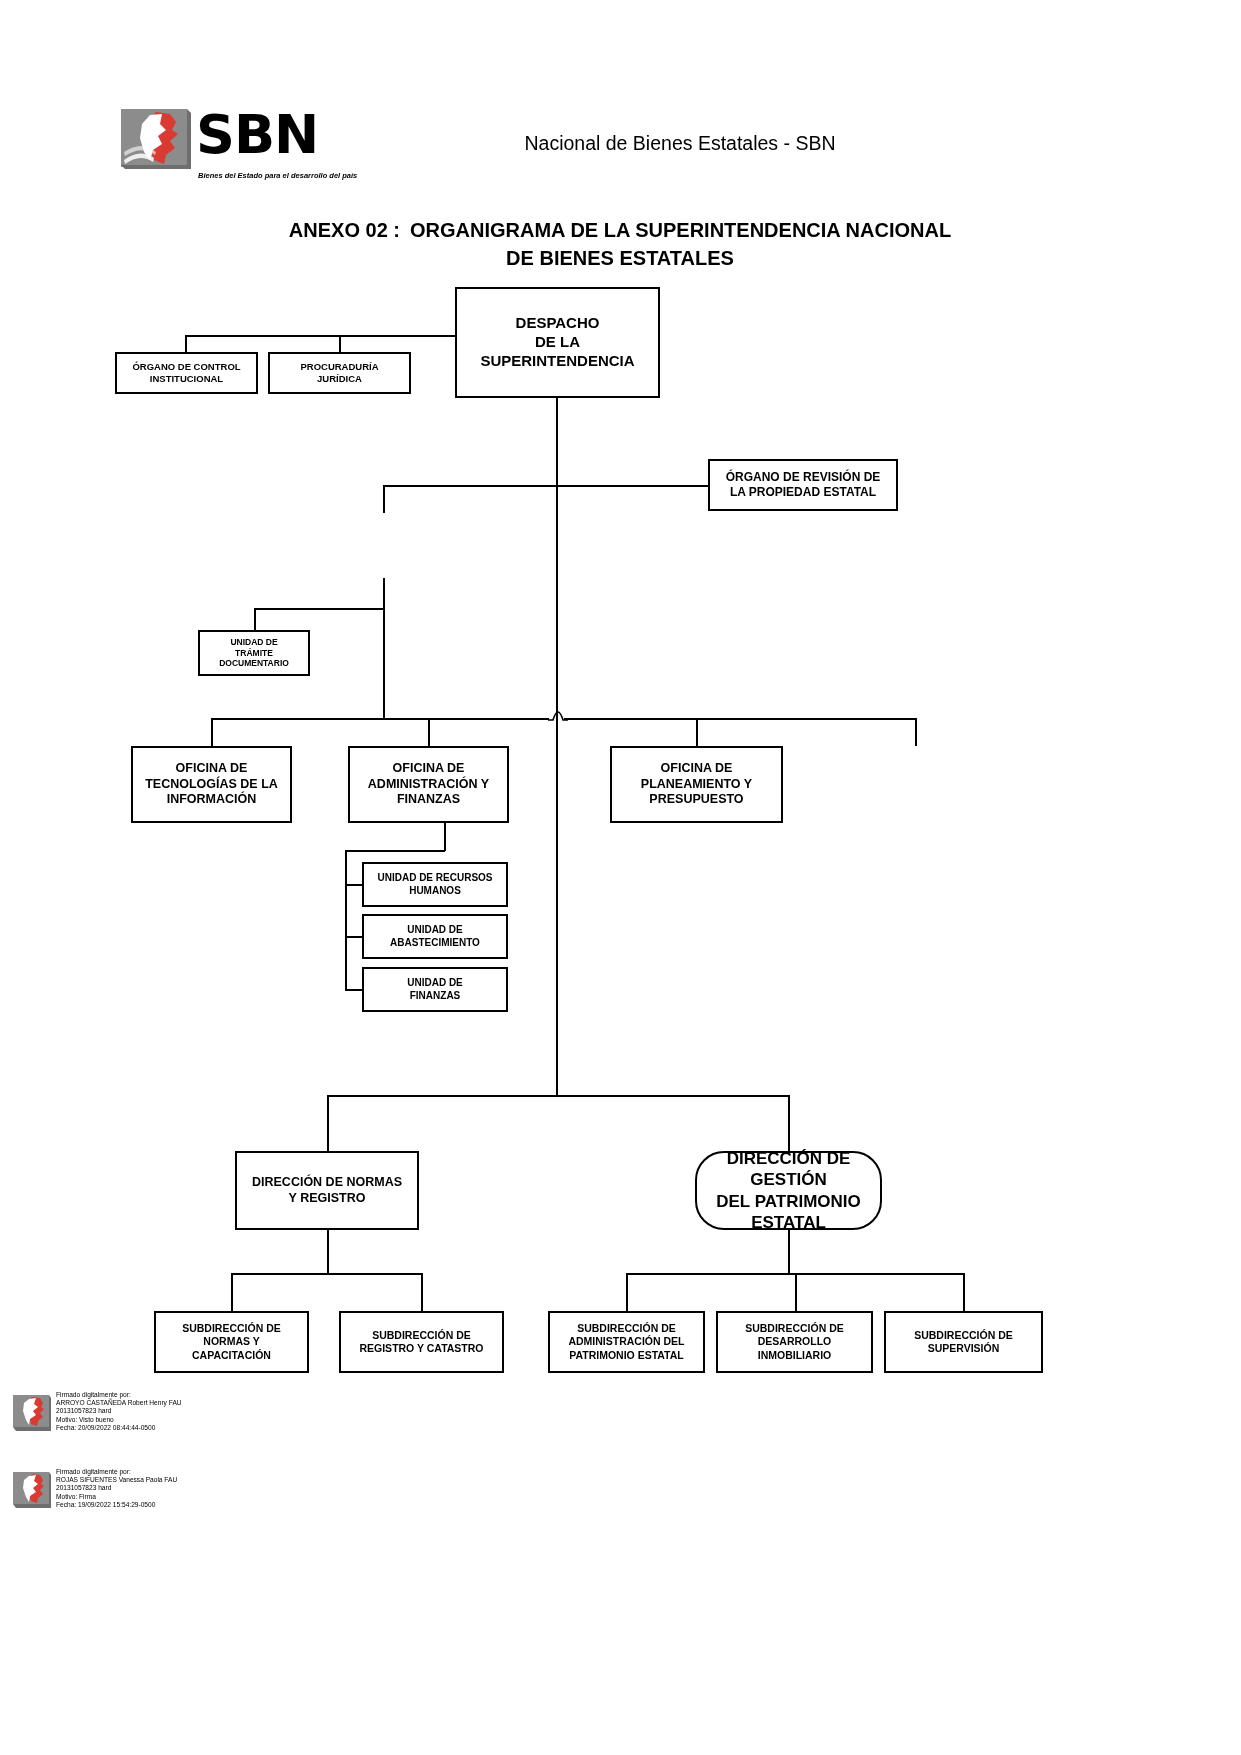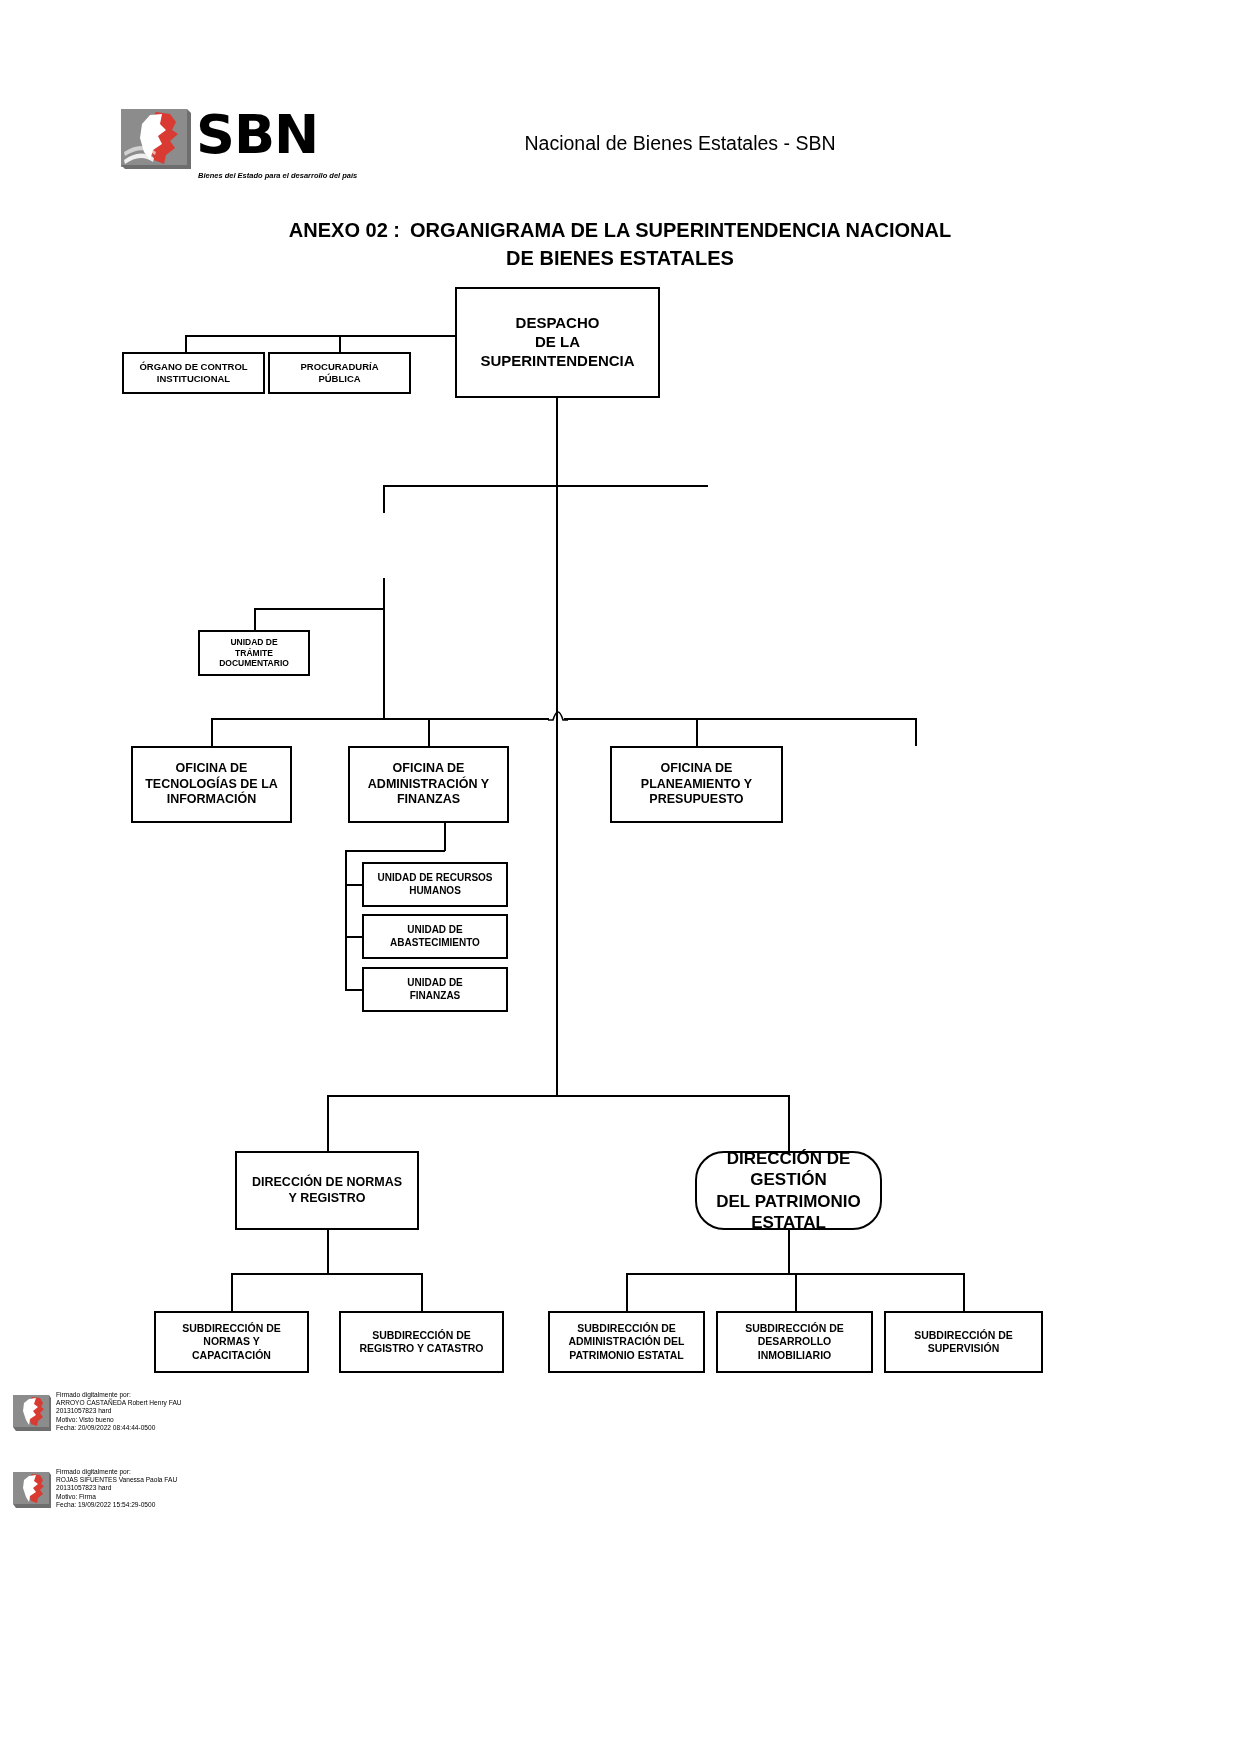--- a/index.html
+++ b/index.html
@@ -123,34 +123,40 @@
   <div class="ln v" style="left:963px;top:1273px;height:38px;"></div>
 
   <div class="box" style="left:455px;top:287px;width:205px;height:111px;font-size:15px;">
     <div>
       <span>DESPACHO</span>
       <span>DE LA</span>
       <span>SUPERINTENDENCIA</span>
     </div>
   </div>
 
-  <div class="box" style="left:122px;top:352px;width:143px;height:42px;font-size:9.5px;">
+  <div class="box" style="left:115px;top:352px;width:143px;height:42px;font-size:9.5px;">
     <div>
       <span>ÓRGANO DE CONTROL</span>
       <span>INSTITUCIONAL</span>
     </div>
   </div>
 
   <div class="box" style="left:268px;top:352px;width:143px;height:42px;font-size:9.5px;">
     <div>
       <span>PROCURADURÍA</span>
-      <span>PÚBLICA</span>
-    </div>
-  </div>
-
+      <span>JURÍDICA</span>
+    </div>
+  </div>
+
+  <div class="box" style="left:708px;top:459px;width:190px;height:52px;font-size:12px;">
+    <div>
+      <span>ÓRGANO DE REVISIÓN DE</span>
+      <span>LA PROPIEDAD ESTATAL</span>
+    </div>
+  </div>
 
 
   <div class="box" style="left:198px;top:630px;width:112px;height:46px;font-size:8.5px;">
     <div>
       <span>UNIDAD DE</span>
       <span>TRÁMITE</span>
       <span>DOCUMENTARIO</span>
     </div>
   </div>
 

